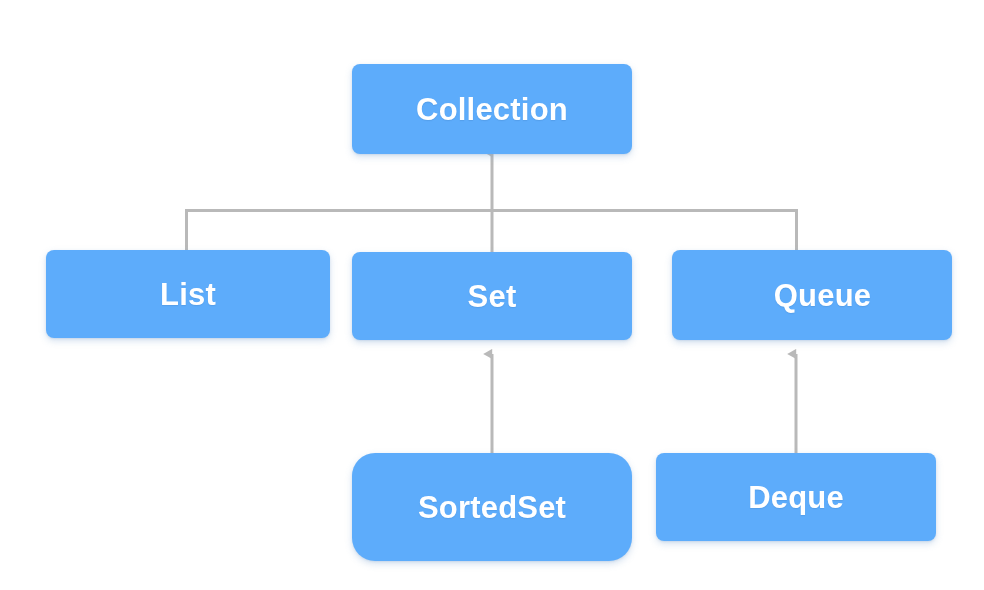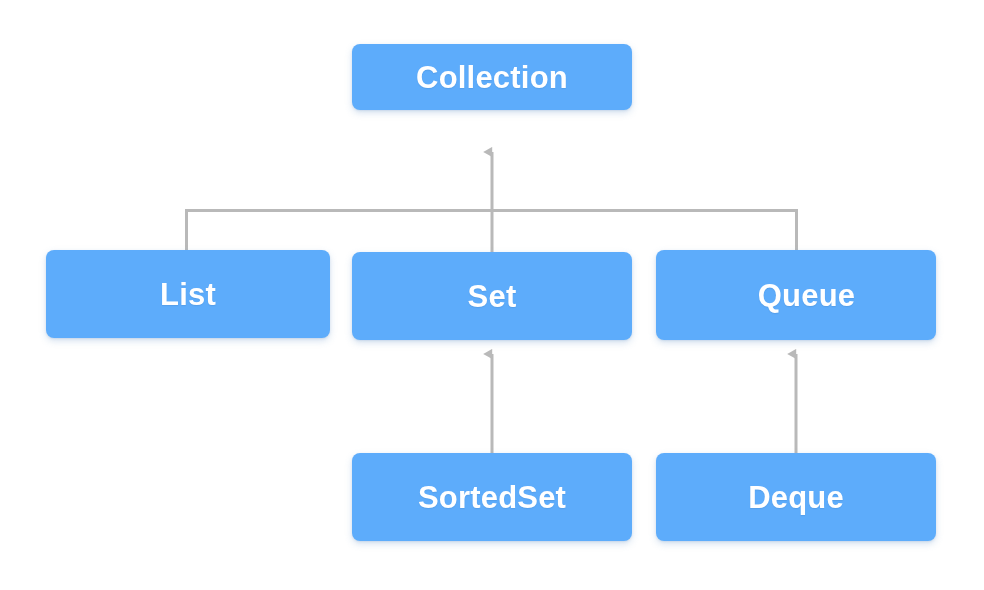--- a/index.html
+++ b/index.html
@@ -45,25 +45,25 @@
     font-family: "Liberation Sans", sans-serif;
     font-weight: bold;
     font-size: 31px;
     letter-spacing: 0.2px;
     line-height: 1;
     white-space: nowrap;
     text-shadow: 0 1px 1px rgba(60, 120, 185, 0.25);
   }
 
   
-  #node-collection { left: 352px; top: 44px;  width: 280px; height: 66px; }
+  #node-collection { left: 352px; top: 64px;  width: 280px; height: 90px; }
   #node-list       { left: 46px;  top: 250px; width: 284px; height: 88px; }
   #node-set        { left: 352px; top: 252px; width: 280px; height: 88px; }
-  #node-queue      { left: 656px; top: 250px; width: 280px; height: 90px; padding-left: 21px; }
-  #node-sortedset  { left: 352px; top: 453px; width: 280px; height: 88px; }
+  #node-queue      { left: 672px; top: 250px; width: 280px; height: 90px; padding-left: 21px; }
+  #node-sortedset  { left: 352px; top: 453px; width: 280px; height: 108px; border-radius: 23px; }
   #node-deque      { left: 656px; top: 453px; width: 280px; height: 88px; text-align: right; }
 </style>
 </head>
 <body>
 
 <div id="diagram-canvas">
 
   <svg id="connector-layer" viewBox="0 0 984 590" width="984" height="590" xmlns="http://www.w3.org/2000/svg">
     <defs>
       <marker id="arrowhead-up" markerWidth="11" markerHeight="10" refX="5.5" refY="9.4" orient="auto" markerUnits="userSpaceOnUse">

